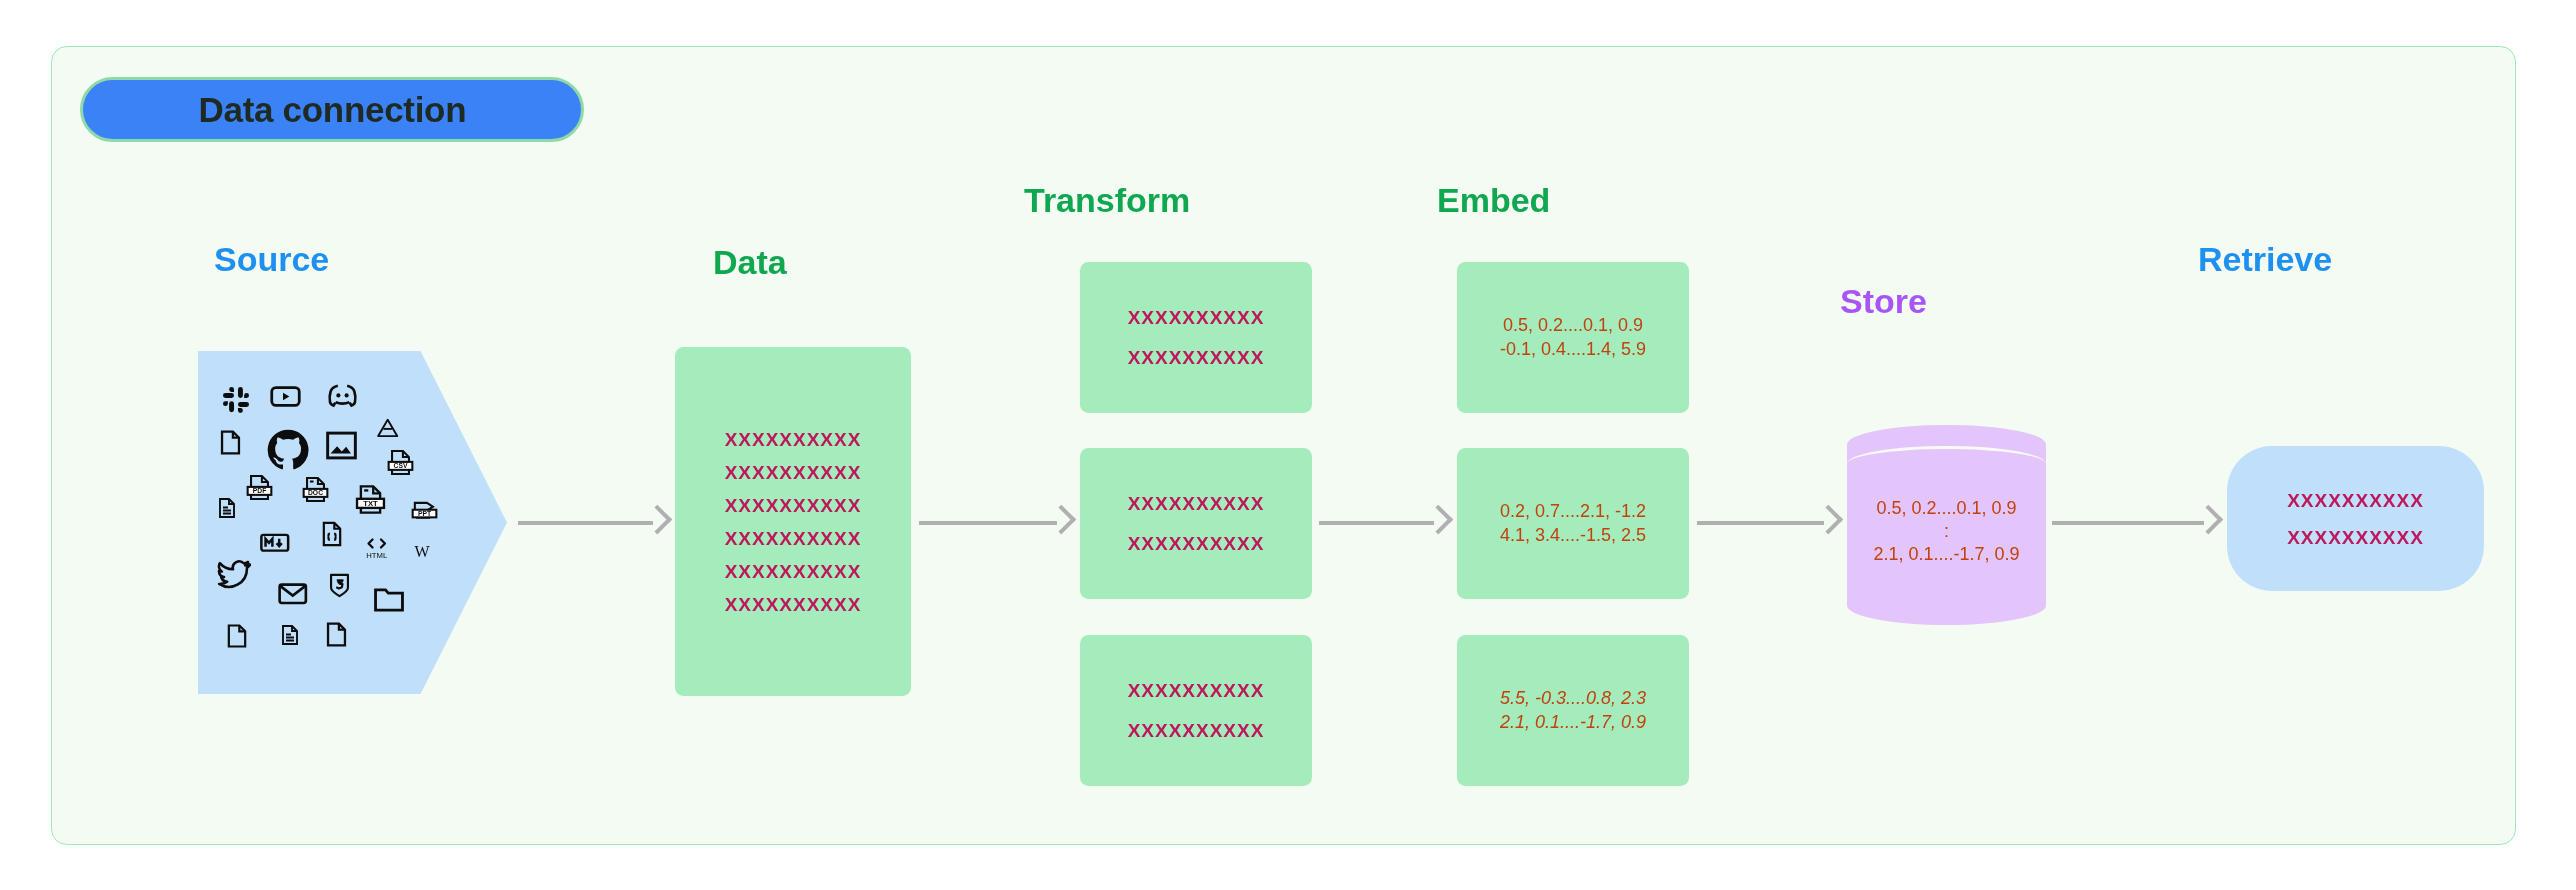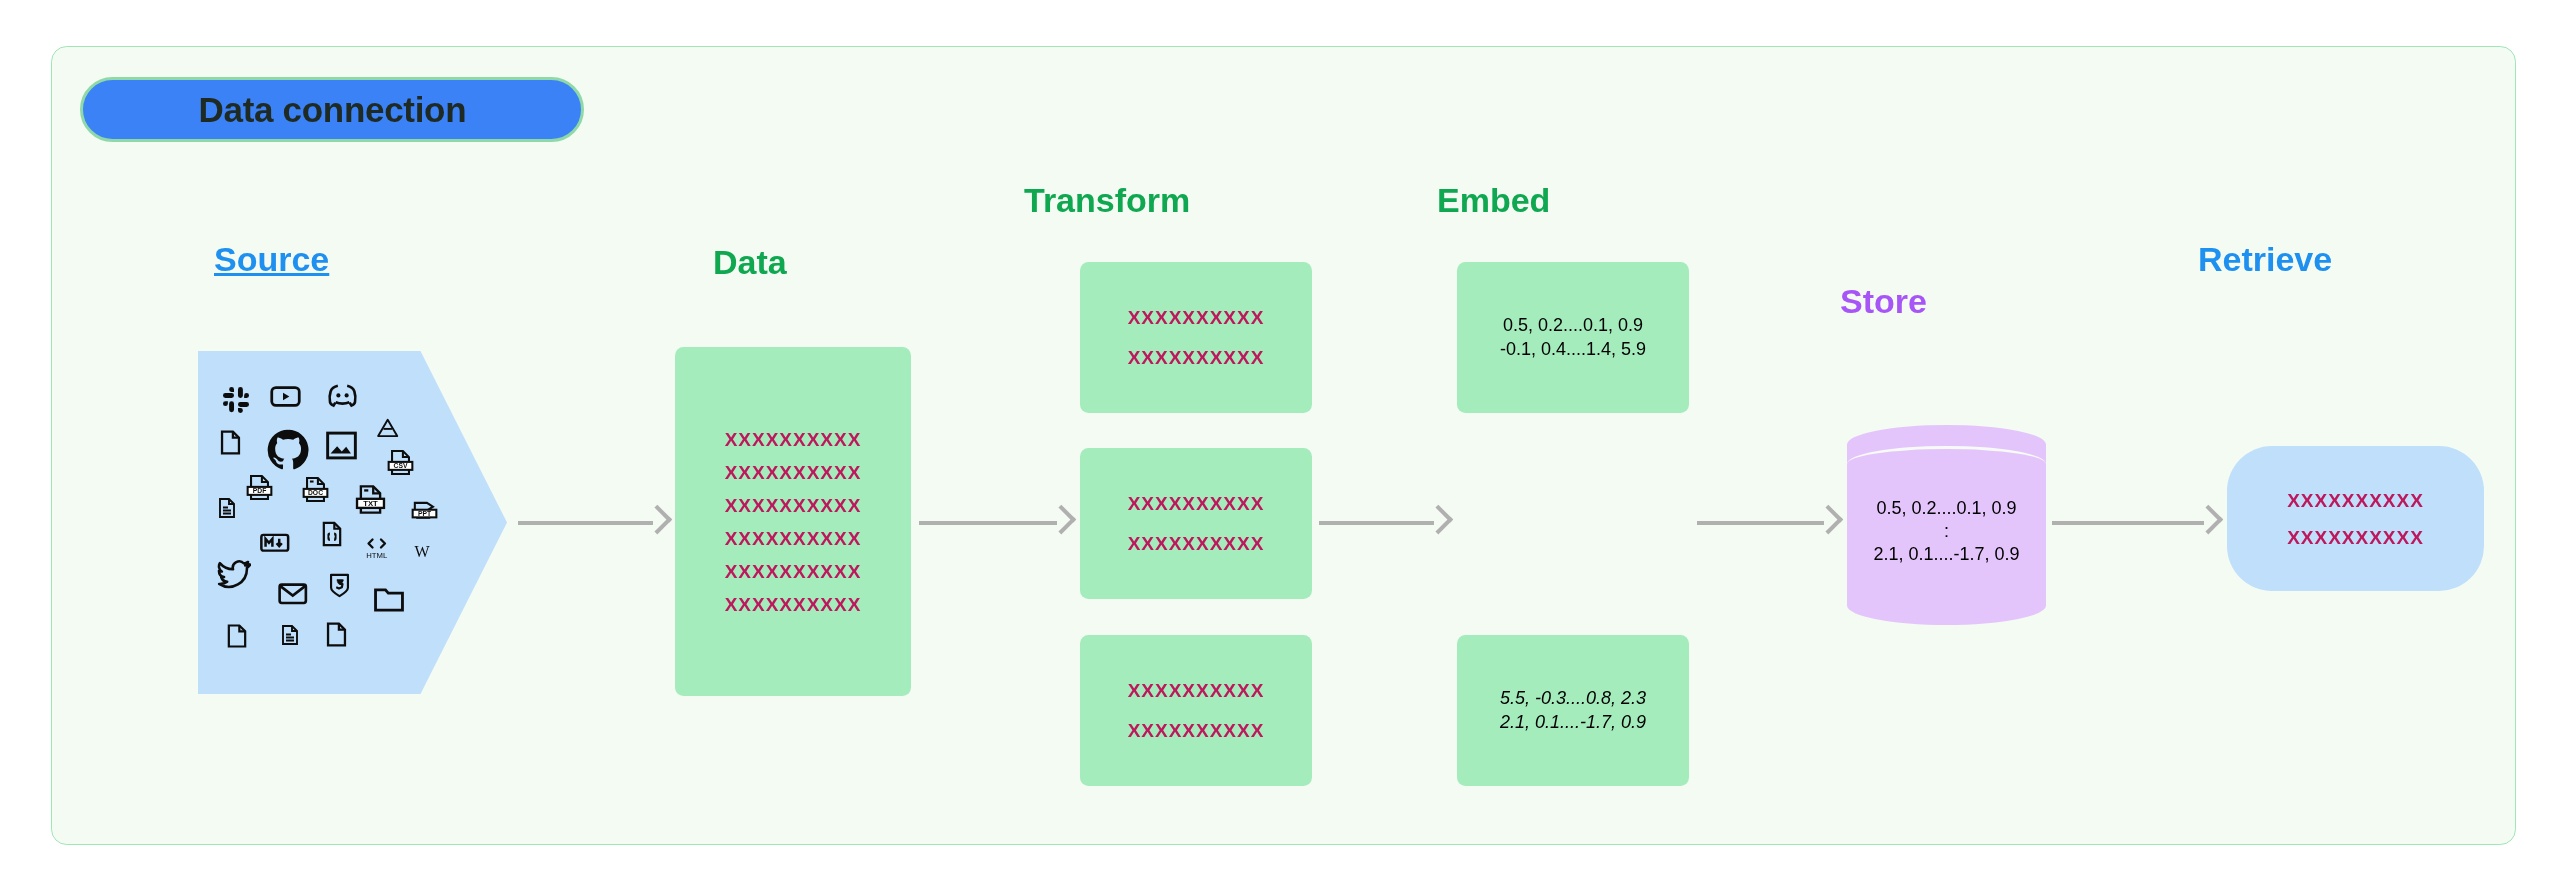--- a/index.html
+++ b/index.html
@@ -86,21 +86,21 @@
     font-weight: bold;
     color: #be185d;
     letter-spacing: 1px;
     line-height: 1;
     white-space: nowrap;
   }
   .numline {
     font-family: "Liberation Sans", sans-serif;
     font-size: 18px;
     font-weight: normal;
-    color: #000000;
+    color: #c2410c;
     line-height: 1.28;
     white-space: nowrap;
   }
 
   
   #source-shape {
     position: absolute;
     left: 146px;
     top: 304px;
     width: 309px;
@@ -244,21 +244,21 @@
 </style>
 </head>
 <body>
 
 <div id="diagram-panel">
 
   <div id="data-connection-badge">
     <span class="badge-label">Data connection</span>
   </div>
 
-  <div class="stage-heading" style="left:162px; top:195px; color:#1e90f0;text-decoration:underline;">Source</div>
+  <div class="stage-heading" style="left:162px; top:195px; color:#1e90f0;">Source</div>
 
   <div class="stage-heading" style="left:661px; top:198px; color:#0fa750;">Data</div>
 
   <div class="stage-heading" style="left:972px; top:136px; color:#0fa750;">Transform</div>
 
   <div class="stage-heading" style="left:1385px; top:136px; color:#0fa750;">Embed</div>
 
   <div class="stage-heading" style="left:1788px; top:195px; color:#a855f7;margin-top:42px;">Store</div>
 
   <div class="stage-heading" style="left:2146px; top:195px; color:#1e90f0;">Retrieve</div>
@@ -472,20 +472,24 @@
     <span class="xline">XXXXXXXXXX</span>
   </div>
   <div id="transform-box-3" class="green-box transform-box">
     <span class="xline">XXXXXXXXXX</span>
     <span class="xline">XXXXXXXXXX</span>
   </div>
 
   <div id="embed-box-1" class="green-box embed-box">
     <span class="numline">0.5, 0.2....0.1, 0.9</span>
     <span class="numline">-0.1, 0.4....1.4, 5.9</span>
+  </div>
+  <div id="embed-box-2" class="green-box embed-box">
+    <span class="numline">0.2, 0.7....2.1, -1.2</span>
+    <span class="numline">4.1, 3.4....-1.5, 2.5</span>
   </div>
   <div id="embed-box-3" class="green-box embed-box">
     <span class="numline">5.5, -0.3....0.8, 2.3</span>
     <span class="numline">2.1, 0.1....-1.7, 0.9</span>
   </div>
 
   <div id="store-cylinder">
     <div class="cyl-bottom"></div>
     <div class="cyl-body"></div>
     <div class="cyl-top"></div>

